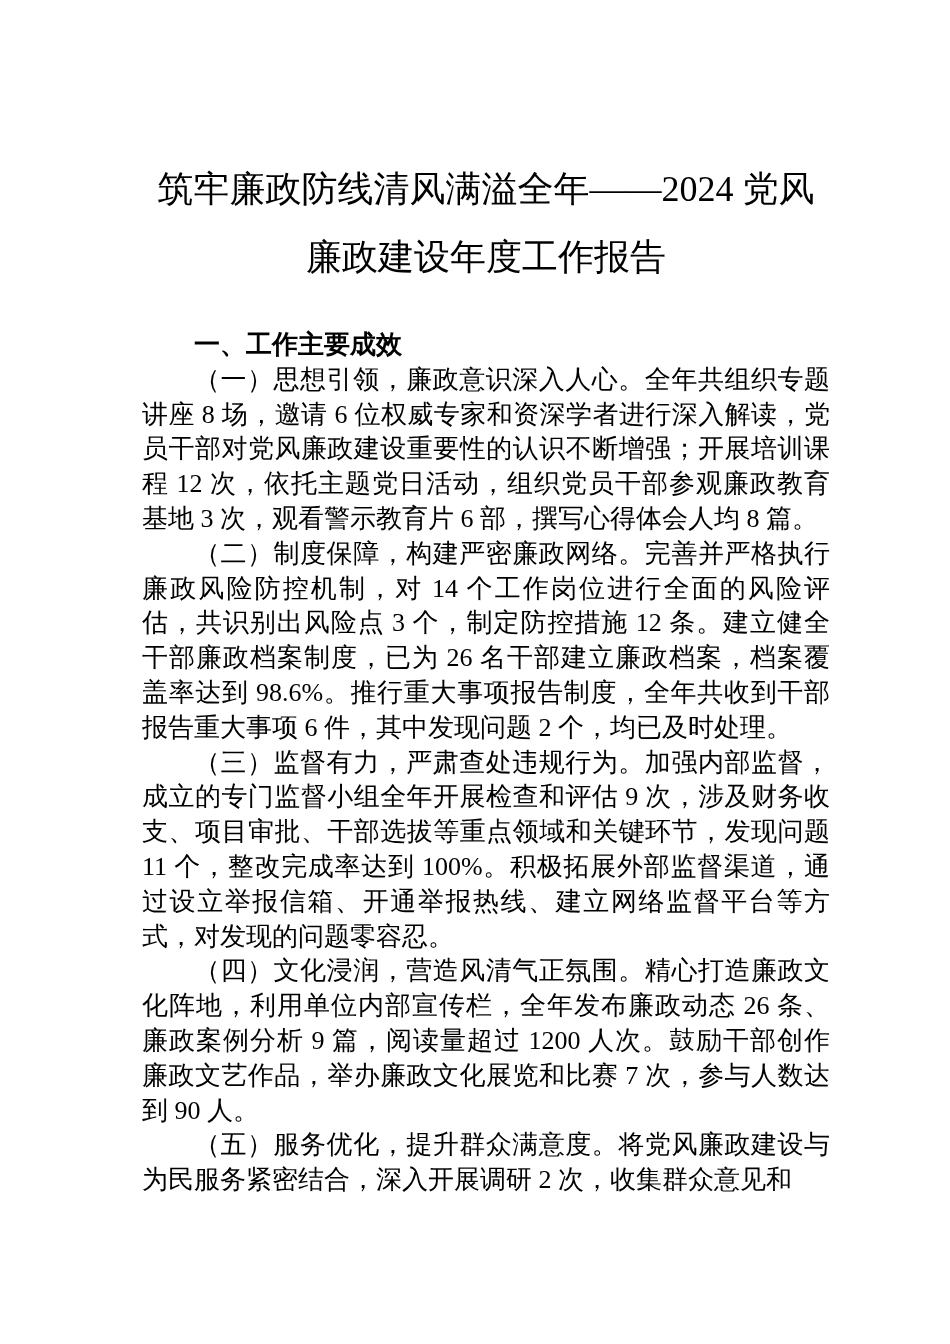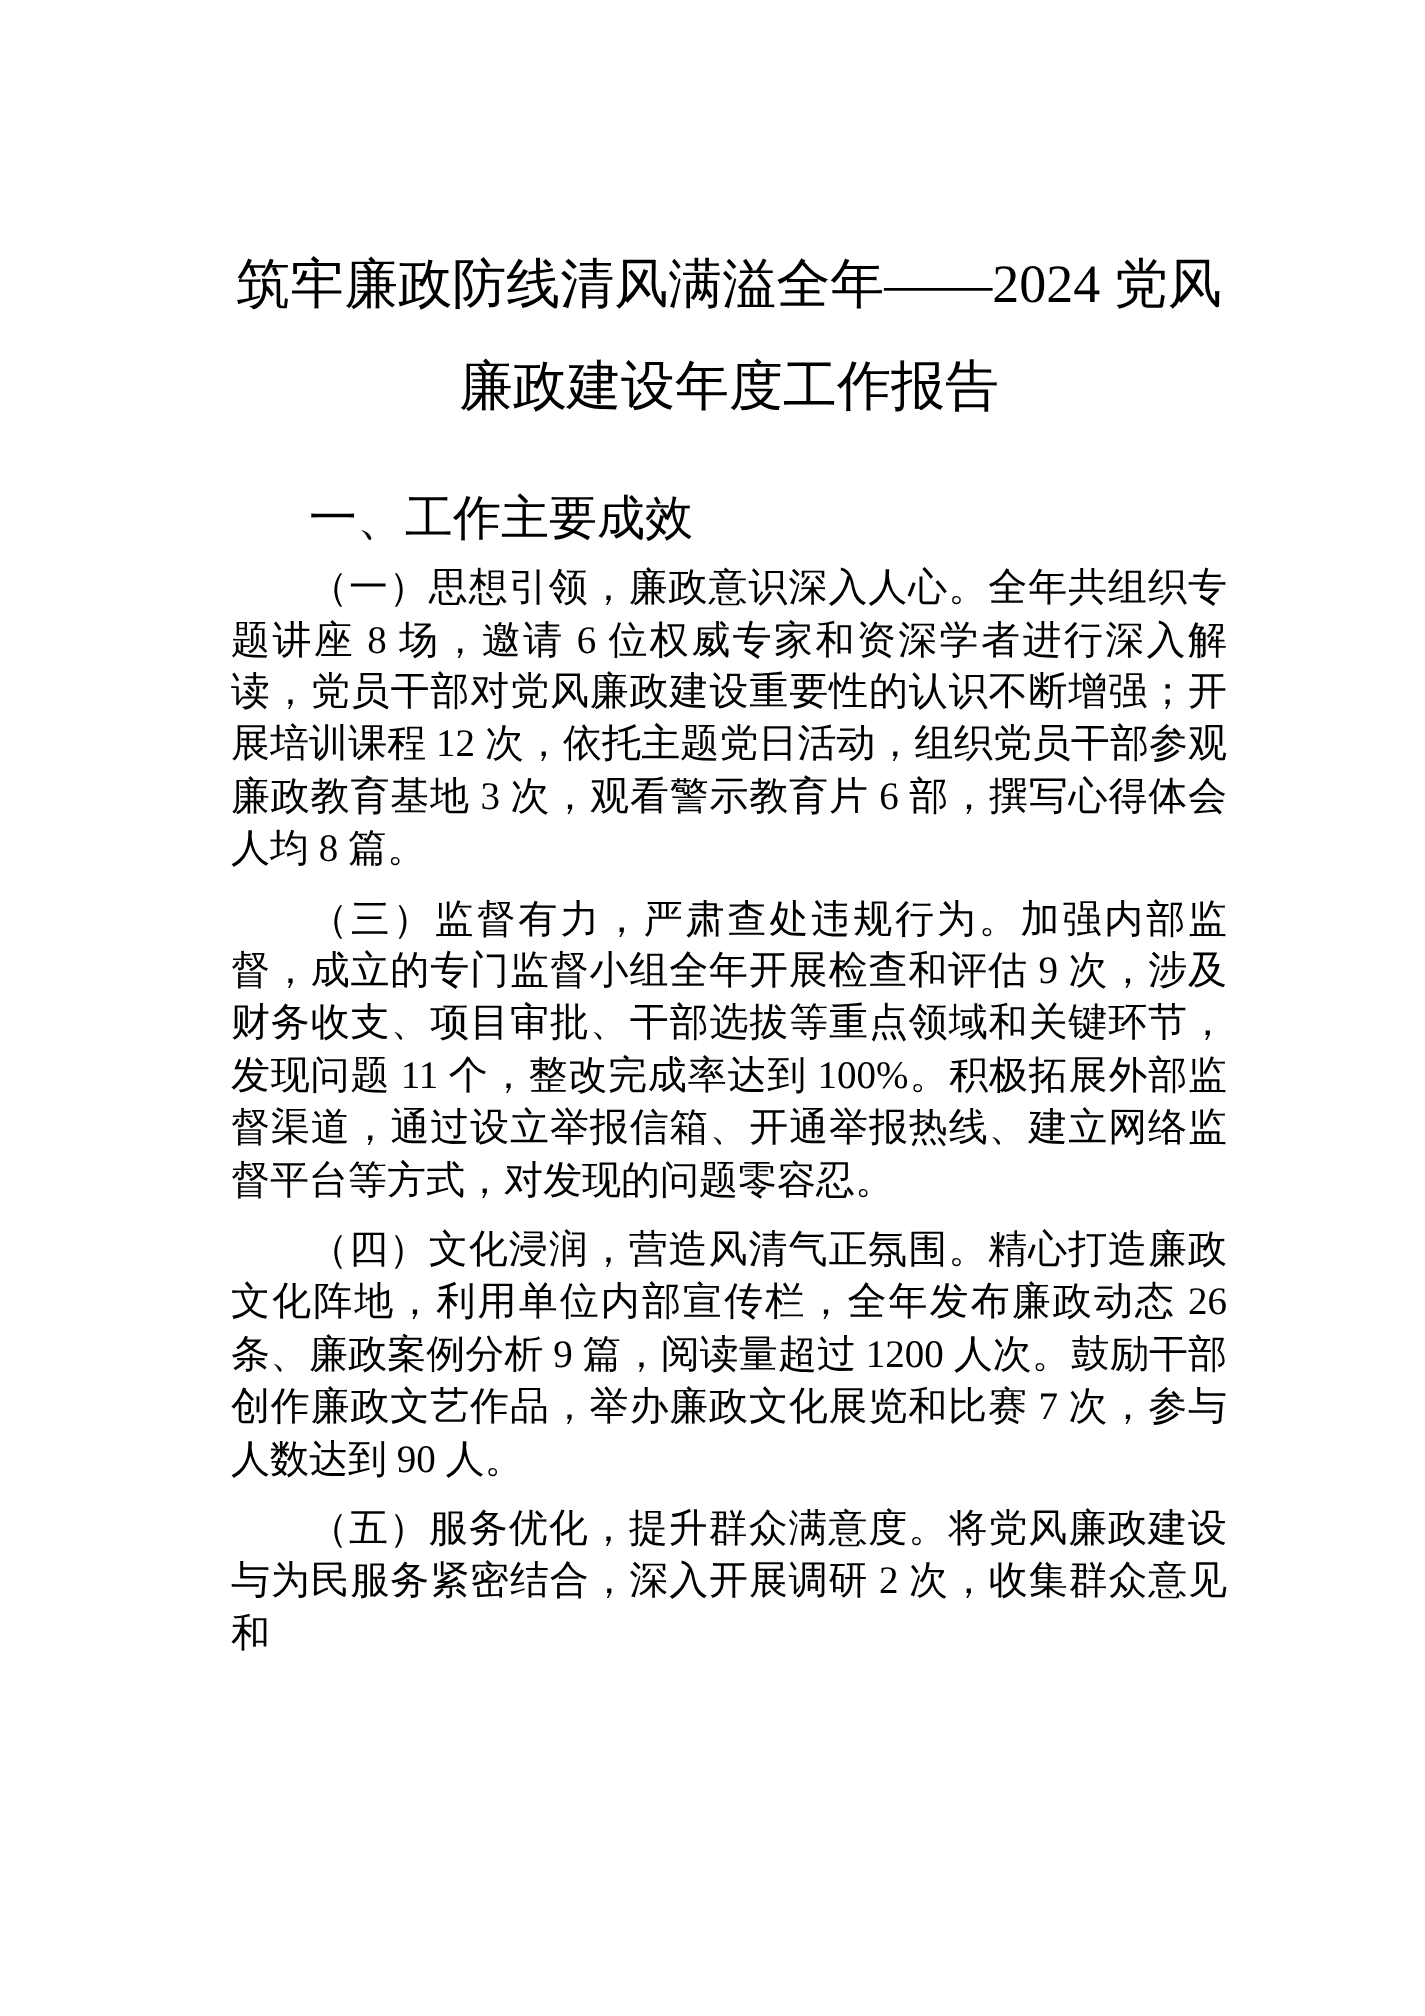--- a/index.html
+++ b/index.html
@@ -31,37 +31,38 @@
   }
   .doc-body {
     margin-top: 37px;
     font-family: "Liberation Serif", "DejaVu Sans", sans-serif;
     font-size: 26px;
     line-height: 34.8px;
     color: #000000;
   }
   .doc-heading {
     margin: 0;
-    font-size: 32px;
-    font-weight: 400;
+    font-size: 26px;
+    font-weight: 700;
     text-indent: 2em;
     white-space: nowrap;
   }
   .doc-paragraph {
-    margin: 12px;
+    margin: 0;
     text-indent: 2em;
     text-align: justify;
     text-align-last: left;
   }
 </style>
 </head>
 <body>
 
 <div class="doc-page">
   <h1 class="doc-title">筑牢廉政防线清风满溢全年——2024 党风廉政建设年度工作报告</h1>
   <div class="doc-body">
     <h2 class="doc-heading">一、工作主要成效</h2>
     <p class="doc-paragraph">（一）思想引领，廉政意识深入人心。全年共组织专题讲座 8 场，邀请 6 位权威专家和资深学者进行深入解读，党员干部对党风廉政建设重要性的认识不断增强；开展培训课程 12 次，依托主题党日活动，组织党员干部参观廉政教育基地 3 次，观看警示教育片 6 部，撰写心得体会人均 8 篇。</p>
+    <p class="doc-paragraph">（二）制度保障，构建严密廉政网络。完善并严格执行廉政风险防控机制，对 14 个工作岗位进行全面的风险评估，共识别出风险点 3 个，制定防控措施 12 条。建立健全干部廉政档案制度，已为 26 名干部建立廉政档案，档案覆盖率达到 98.6%。推行重大事项报告制度，全年共收到干部报告重大事项 6 件，其中发现问题 2 个，均已及时处理。</p>
     <p class="doc-paragraph">（三）监督有力，严肃查处违规行为。加强内部监督，成立的专门监督小组全年开展检查和评估 9 次，涉及财务收支、项目审批、干部选拔等重点领域和关键环节，发现问题 11 个，整改完成率达到 100%。积极拓展外部监督渠道，通过设立举报信箱、开通举报热线、建立网络监督平台等方式，对发现的问题零容忍。</p>
     <p class="doc-paragraph">（四）文化浸润，营造风清气正氛围。精心打造廉政文化阵地，利用单位内部宣传栏，全年发布廉政动态 26 条、廉政案例分析 9 篇，阅读量超过 1200 人次。鼓励干部创作廉政文艺作品，举办廉政文化展览和比赛 7 次，参与人数达到 90 人。</p>
     <p class="doc-paragraph">（五）服务优化，提升群众满意度。将党风廉政建设与为民服务紧密结合，深入开展调研 2 次，收集群众意见和</p>
   </div>
 </div>
 
 </body></html>

